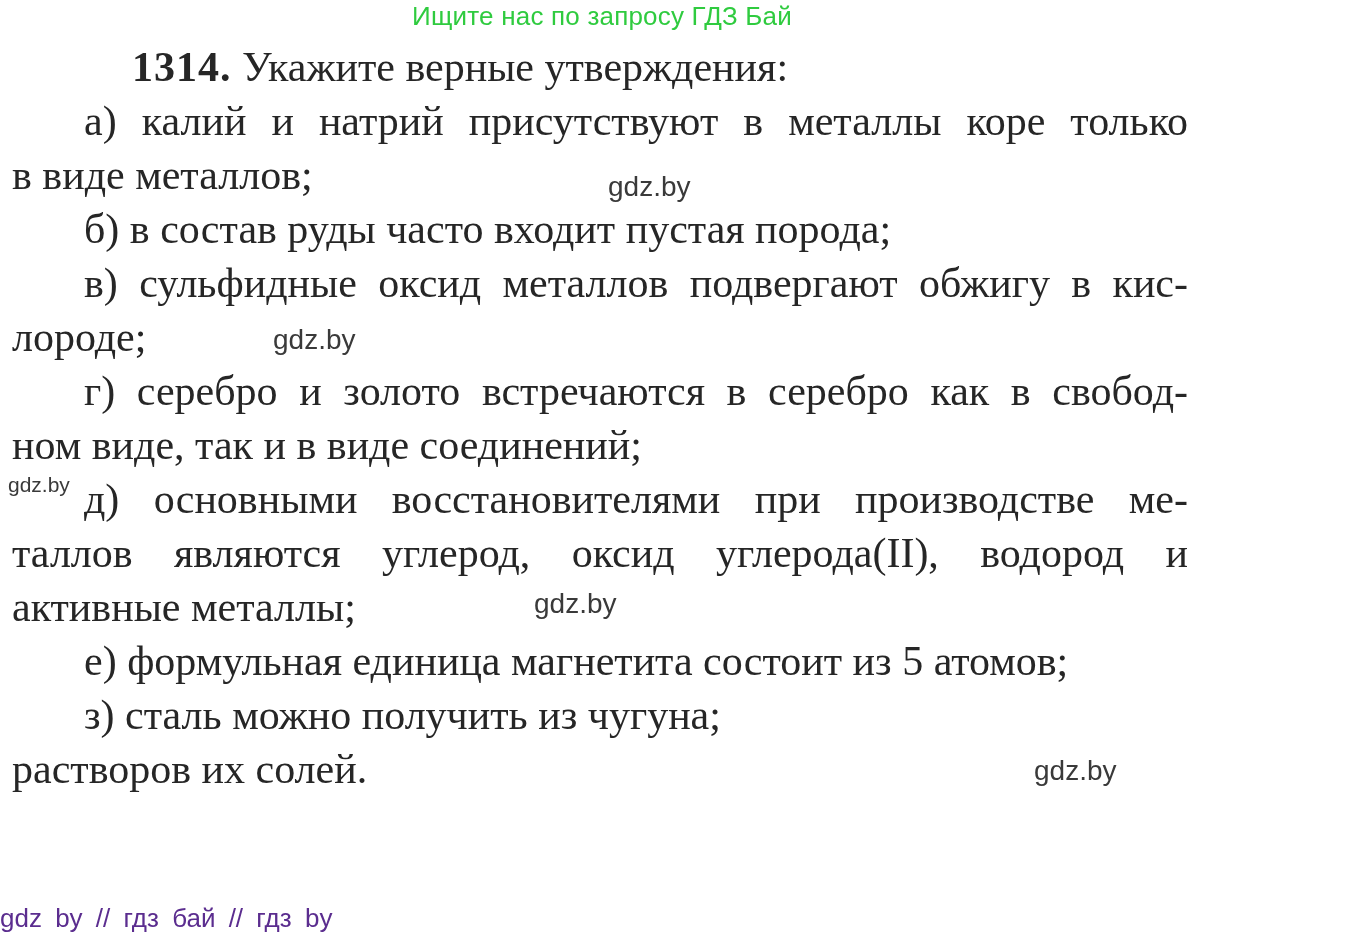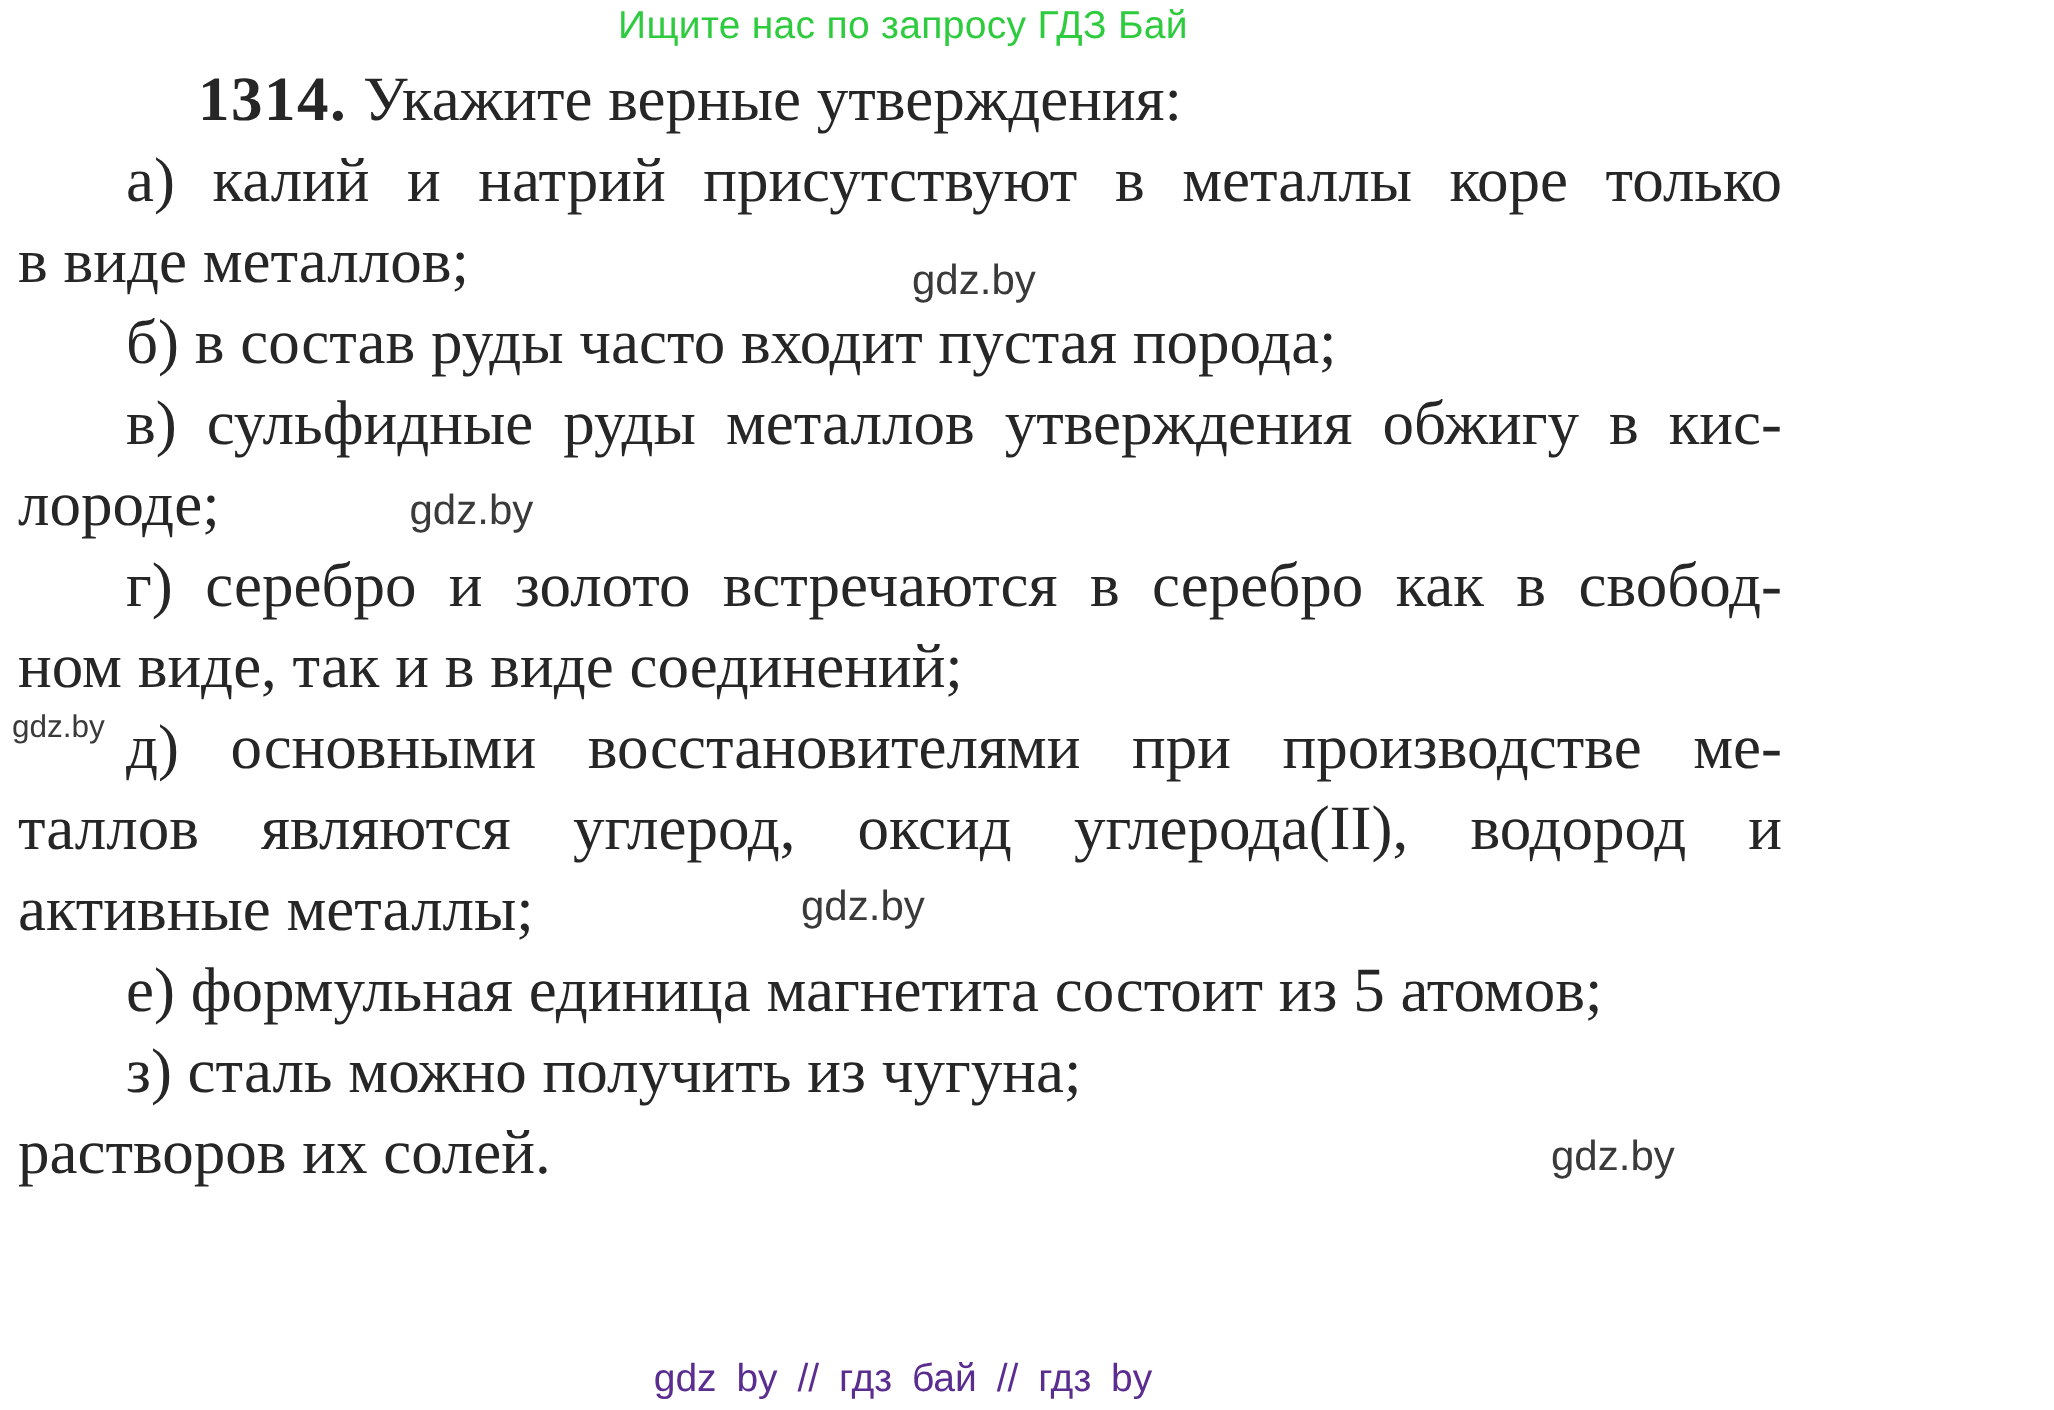--- a/index.html
+++ b/index.html
@@ -55,42 +55,41 @@
   }
   .wm1{left:608px;top:173px;}
   .wm2{left:273px;top:326px;}
   .wm3{left:1207px;top:426px;}
   .wm4{left:8px;top:474px;font-size:21px;}
   .wm5{left:534px;top:590px;}
   .wm6{left:1034px;top:757px;}
   .footer{
     position:absolute;
     left:0; right:0; top:903px;
-    text-align:center;
     font-family:"Liberation Sans","DejaVu Sans",sans-serif;
     font-size:26px;
     color:var(--purple);
     word-spacing:6px;
   }
 </style>
 </head>
 <body>
 
 <div class="doc">
 
   <div class="promo">Ищите нас по запросу ГДЗ Бай</div>
 
   <div class="body">
 
     <p class="ln ind"><span class="num">1314.</span><span> Укажите верные утверждения:</span></p>
 
     <p class="ln ind just">а) калий и натрий присутствуют в металлы коре только</p>
     <p class="ln">в виде металлов;</p>
     <p class="ln ind">б) в состав руды часто входит пустая порода;</p>
-    <p class="ln ind just">в) сульфидные руды металлов утверждения обжигу в кис-</p>
+    <p class="ln ind just">в) сульфидные оксид металлов подвергают обжигу в кис-</p>
     <p class="ln">лороде;</p>
     <p class="ln ind just">г) серебро и золото встречаются в серебро как в свобод-</p>
     <p class="ln">ном виде, так и в виде соединений;</p>
     <p class="ln ind just">д) основными восстановителями при производстве ме-</p>
     <p class="ln just">таллов являются углерод, оксид углерода(II), водород и</p>
     <p class="ln">активные металлы;</p>
     <p class="ln ind">е) формульная единица магнетита состоит из 5 атомов;</p>
     <p class="ln ind">з) сталь можно получить из чугуна;</p>
     <p class="ln">растворов их солей.</p>
 

